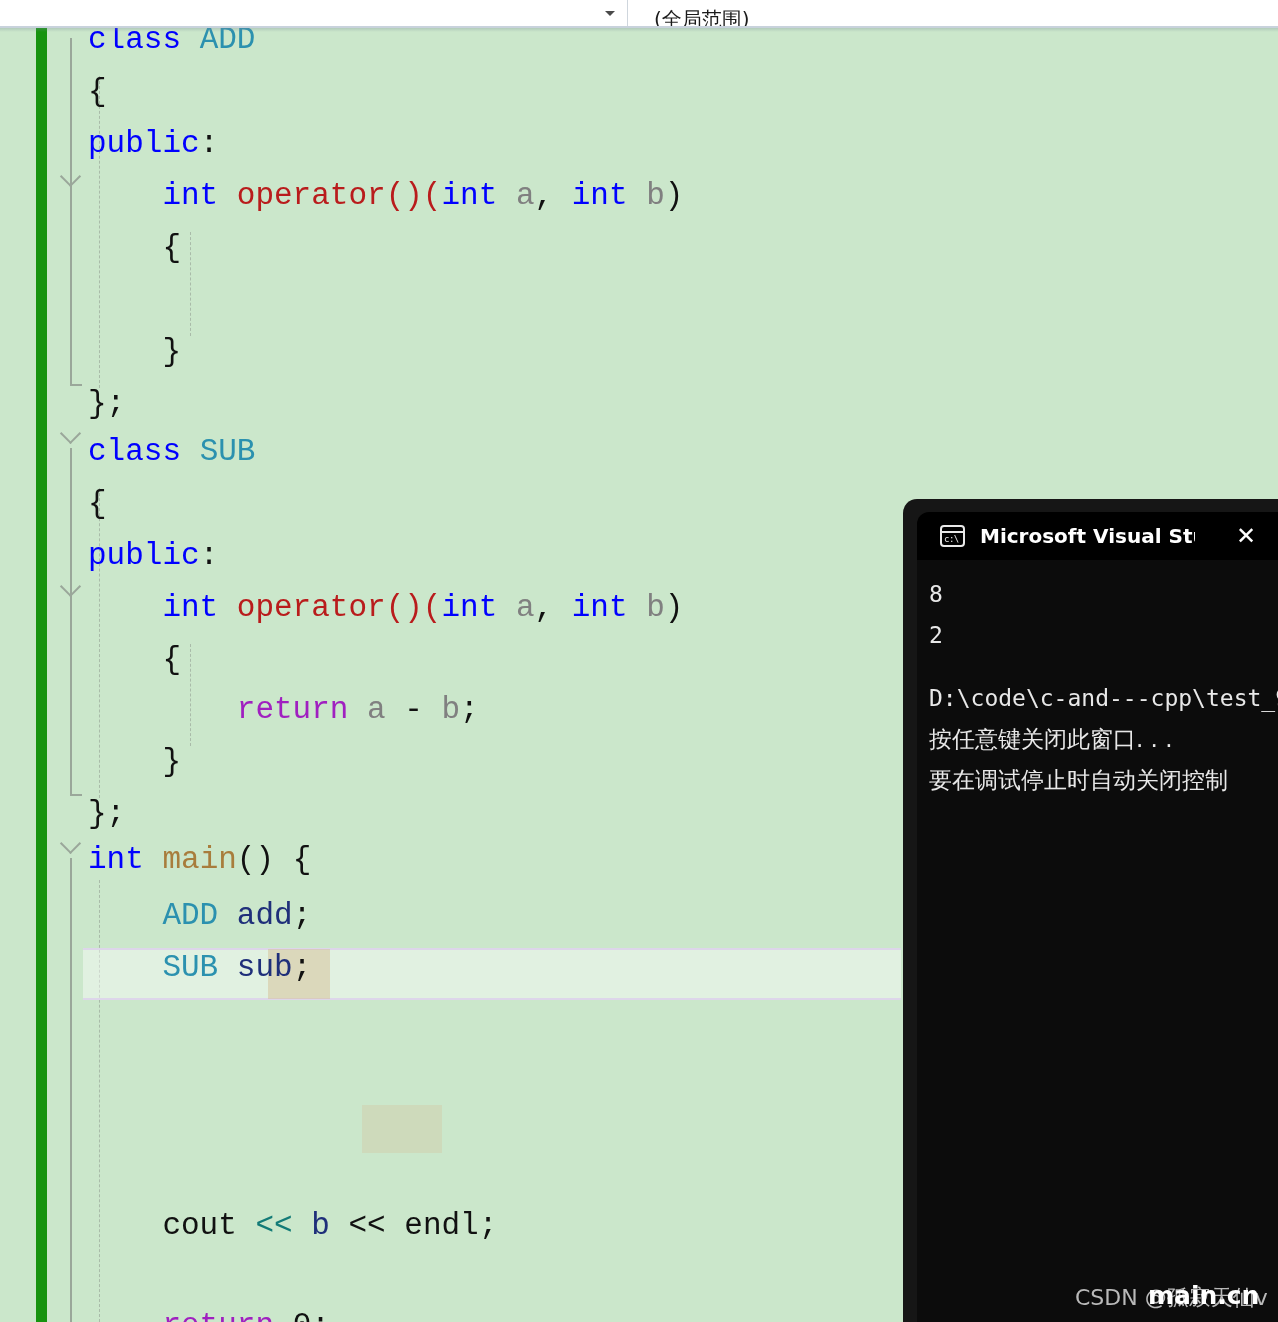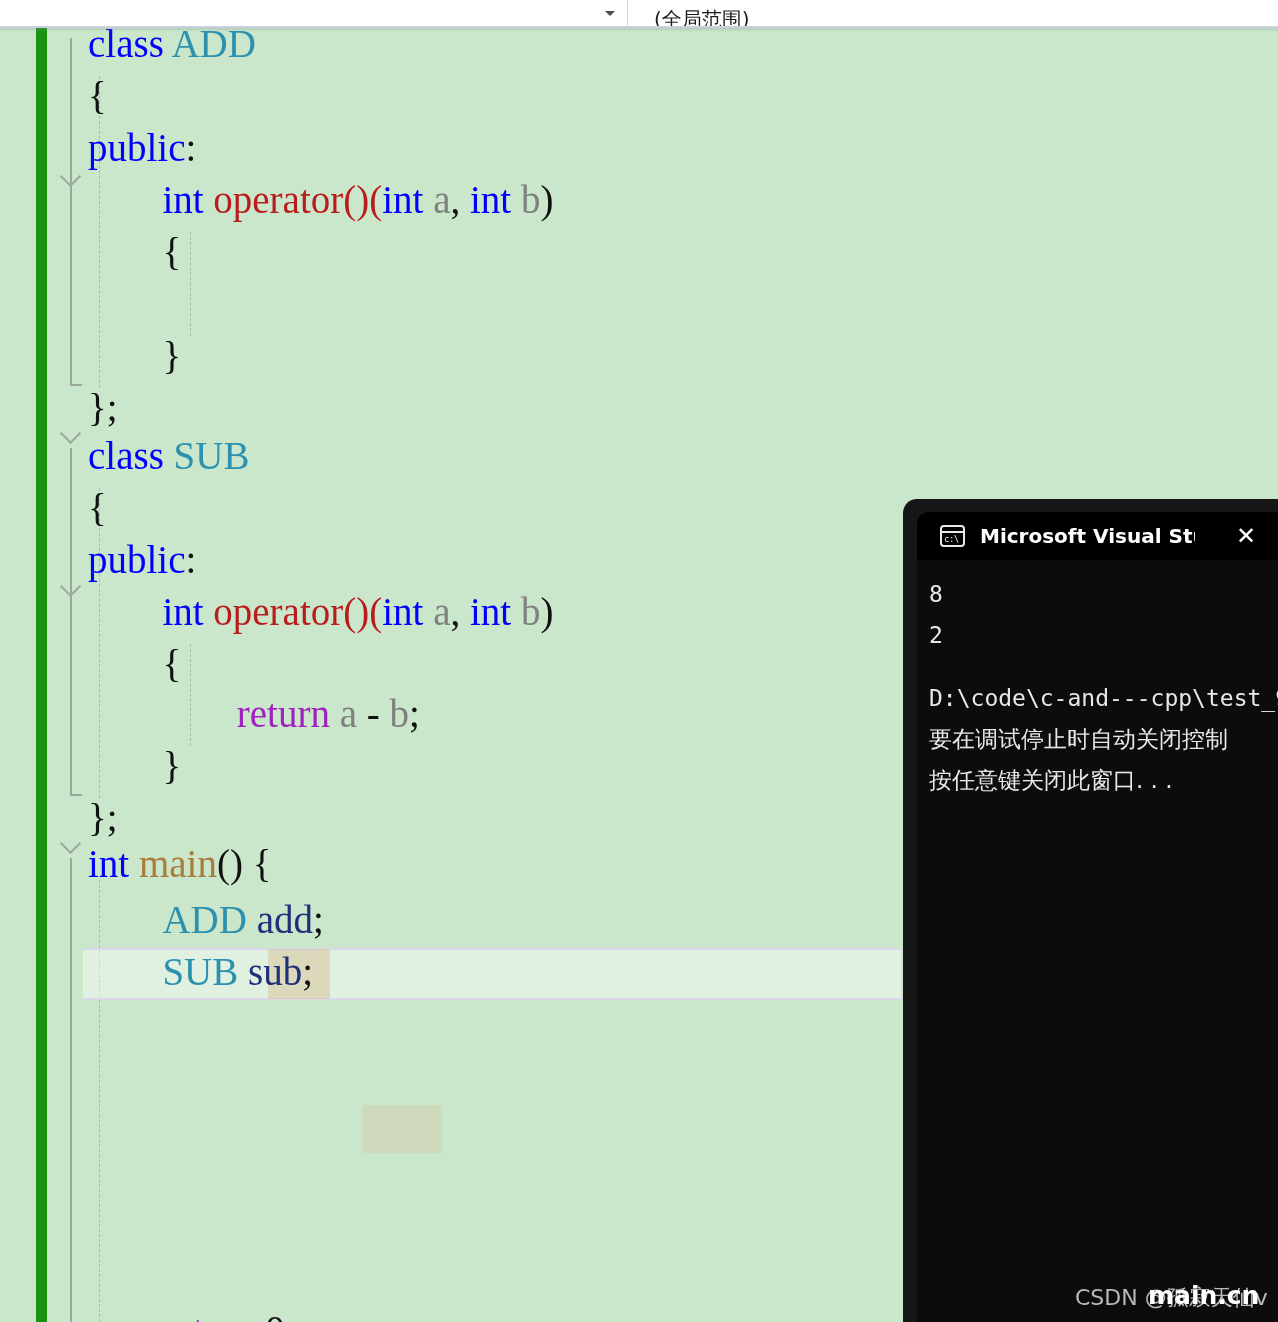--- a/index.html
+++ b/index.html
@@ -75,22 +75,22 @@
 
   
   .iguide {
     position:absolute; width:0; border-left:1px dashed #a9bba9; z-index:2;
   }
 
   
   .code-layer { position:absolute; left:0; top:0; width:1278px; height:1294px; z-index:4;}
   .ln {
     position:absolute; left:88px;
-    font-family:Liberation Serif, serif;
-    font-size: 39px; line-height: 1;
+    font-family:Liberation Mono, monospace;
+    font-size: 31px; line-height: 1;
     white-space: pre;
     letter-spacing: 0px;
   }
   
   .kw   { color:#0000ff; }            
   .ret  { color:#a020c0; }            
   .type { color:#2b91af; }            
   .fn   { color:#b91c1c; }            
   .var  { color:#808080; }            
   .obj  { color:#1f2f7a; }            
@@ -233,35 +233,36 @@
         <div class="ln" style="top: 512px; left: 88px;"><span class="kw">public</span><span class="plain">:</span></div>
         <div class="ln" style="top: 564px; left: 162.4px;"><span class="kw">int</span><span class="plain"> </span><span class="fn">operator</span><span class="fn">()(</span><span class="kw">int</span><span class="plain"> </span><span class="var">a</span><span class="plain">, </span><span class="kw">int</span><span class="plain"> </span><span class="var">b</span><span class="plain">)</span></div>
         <div class="ln" style="top: 616px; left: 162.4px;"><span class="plain">{</span></div>
         <div class="ln" style="top: 666px; left: 236.8px;"><span class="ret">return</span><span class="plain"> </span><span class="var">a</span><span class="plain"> - </span><span class="var">b</span><span class="plain">;</span></div>
         <div class="ln" style="top: 718px; left: 162.4px;"><span class="plain">}</span></div>
         <div class="ln" style="top: 770px; left: 88px;"><span class="plain">};</span></div>
         <div class="ln" style="top: 816px; left: 88px;"><span class="kw">int</span><span class="plain"> </span><span class="macro">main</span><span class="plain">() {</span></div>
         <div class="ln" style="top: 872px; left: 162.4px;"><span class="type">ADD</span><span class="plain"> </span><span class="obj">add</span><span class="plain">;</span></div>
         <div class="ln" style="top: 924px; left: 162.4px;"><span class="type">SUB</span><span class="plain"> </span><span class="obj">sub</span><span class="plain">;</span></div>
         <div class="ln" style="top: 976px; left: 162.4px;"><span class="plain"></span></div>
+        <div class="ln" style="top: 1182px; left: 162.4px;"><span class="plain">cout</span><span class="plain"> </span><span class="op">&lt;&lt;</span><span class="plain"> </span><span class="obj">b</span><span class="plain"> </span><span class="plain">&lt;&lt;</span><span class="plain"> </span><span class="plain">endl</span><span class="plain">;</span></div>
         <div class="ln" style="top: 1234px; left: 162.4px;"><span class="plain"></span></div>
         <div class="ln" style="top: 1282px; left: 162.4px;"><span class="ret">return</span><span class="plain"> </span><span class="num">0</span><span class="plain">;</span></div>
       </div>
   </div>
 
   <div class="console-wrap">
     <div class="console-frame"></div>
 
     <div class="console-titlebar">
       <span class="cmd-icon">
         <span>c:\</span>
       </span>
       <span class="console-title">Microsoft Visual Studio 调试控</span>
       <span class="console-close">✕</span>
     </div>
 
-    <div class="console-body" id="console-body"><div>8</div><div>2</div><div class="console-gap"></div><div>D:\code\c-and---cpp\test_9</div><div class="zh">要在调试停止时自动关闭控制</div><div class="zh">按任意键关闭此窗口. . .</div></div>
+    <div class="console-body" id="console-body"><div>8</div><div>2</div><div class="console-gap"></div><div>D:\code\c-and---cpp\test_9</div><div class="zh">按任意键关闭此窗口. . .</div><div class="zh">要在调试停止时自动关闭控制</div></div>
   </div>
 
   <div class="wm-csdn">CSDN @孤寂天仙v</div>
   <div class="wm-site">main.cn</div>
 
 </div>
 
 </body></html>

